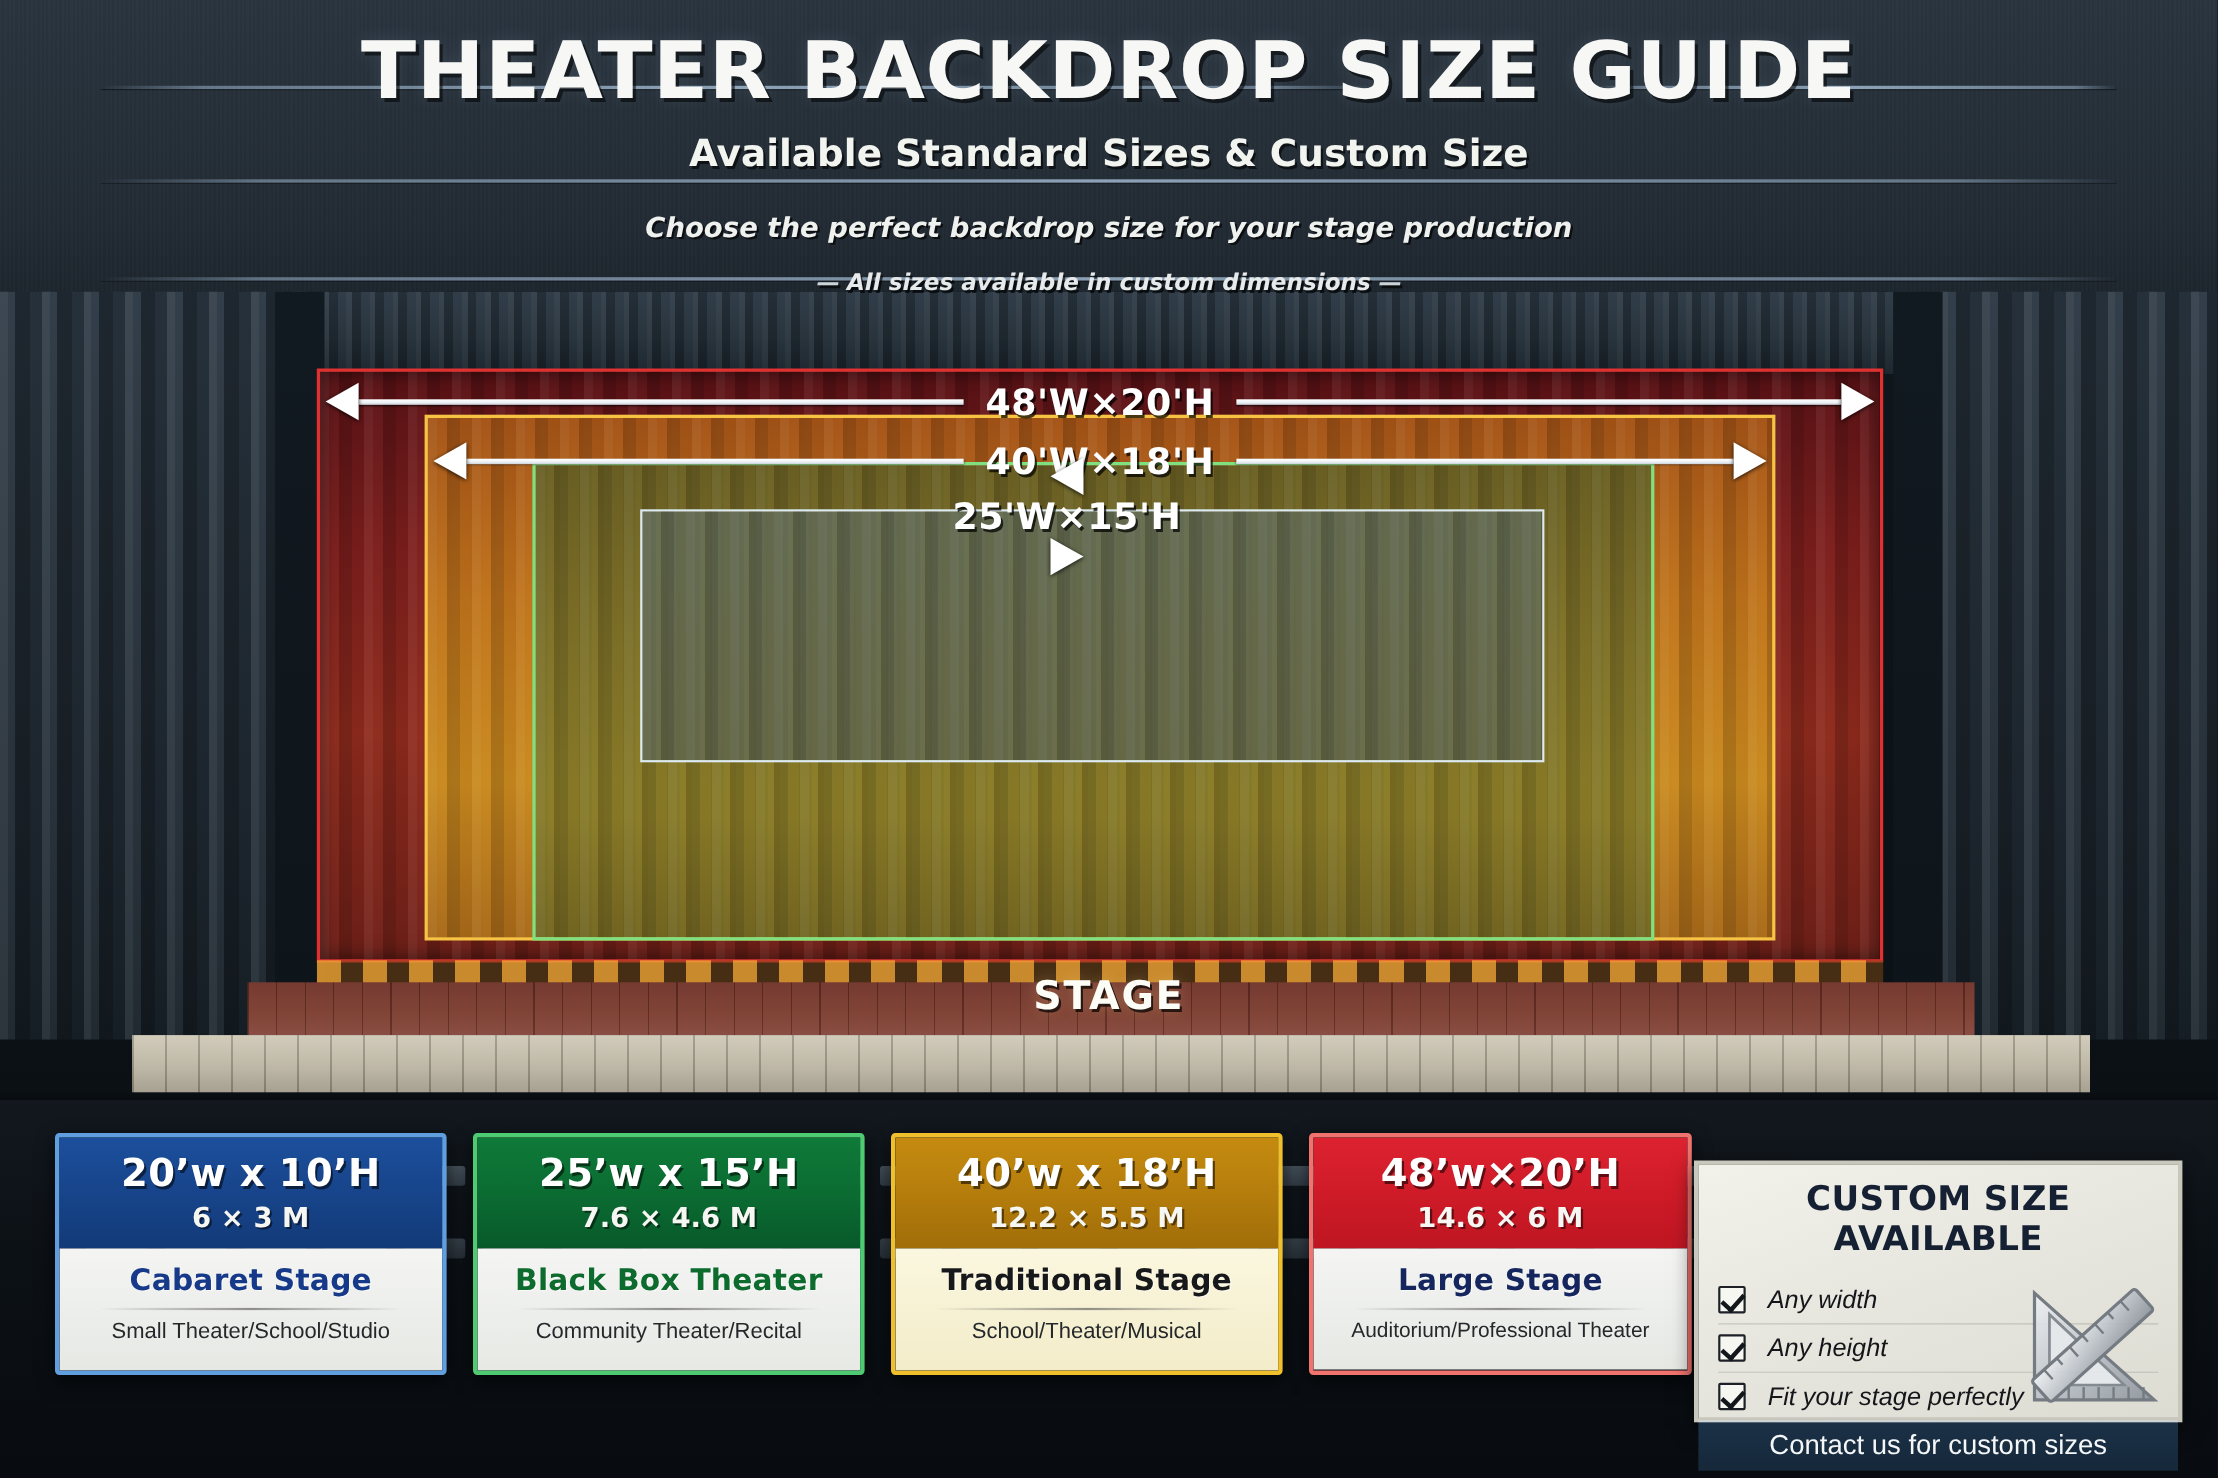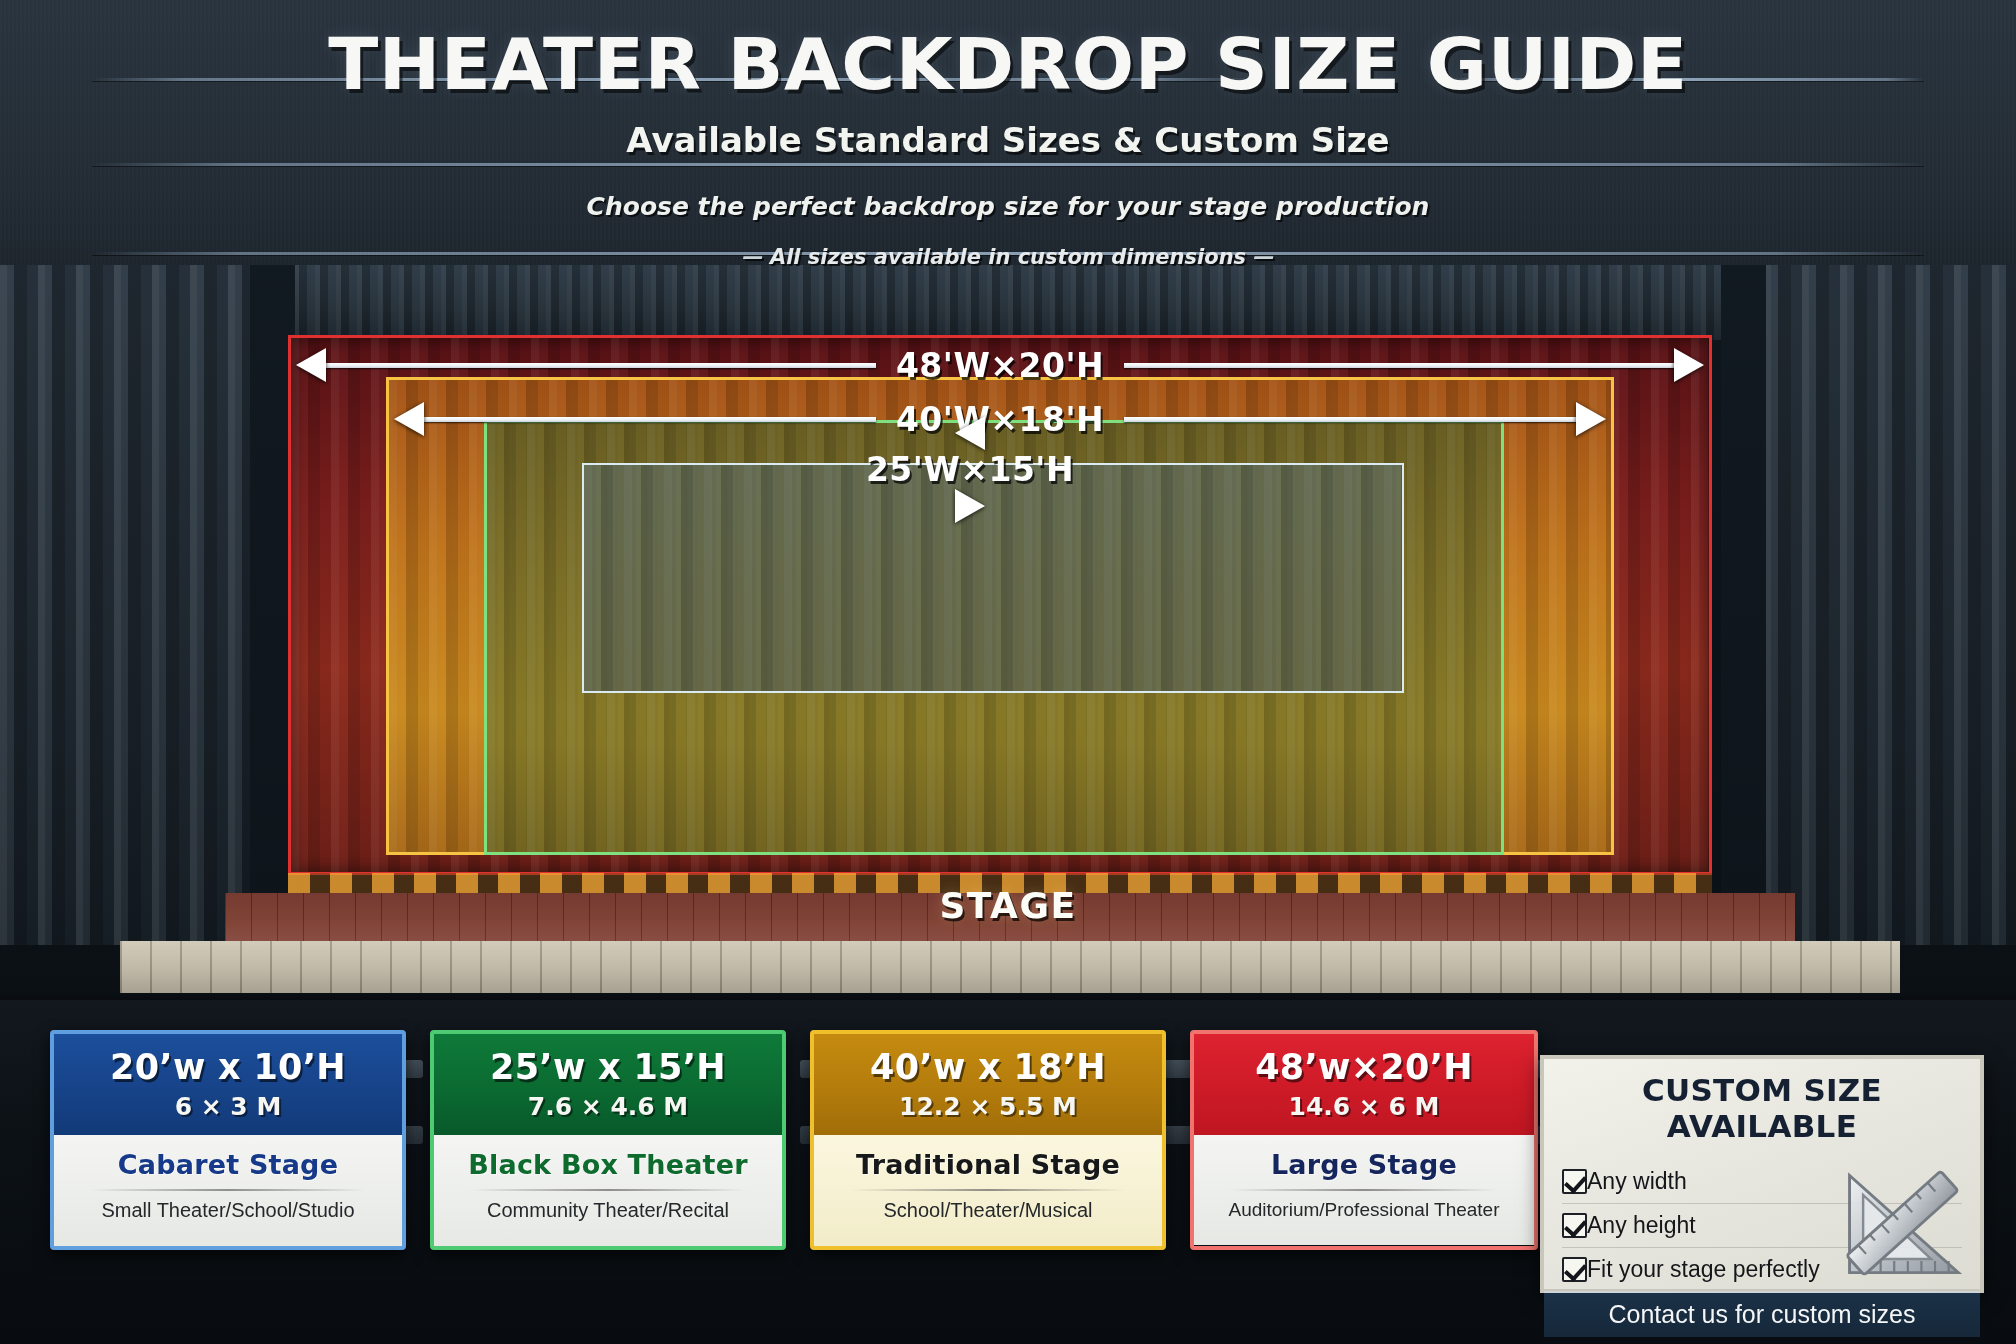--- a/index.html
+++ b/index.html
@@ -352,24 +352,24 @@
   }
   .custom .crule {
     margin:7px 18px 0; height:2px;
     background:linear-gradient(90deg,rgba(60,70,85,0),rgba(60,70,85,.65),rgba(60,70,85,0));
   }
   .custom .clist {
     position:relative; flex:1 1 auto;
     padding:8px 18px 0;
   }
   .custom .citem {
-    display:flex; align-items:center; gap:0;
+    display:flex; align-items:center; gap:20px;
     height:44px;
     font-family:"Liberation Sans", sans-serif;
-    font-size:23px; color:#14161a;
+    font-size:23px; color:#14161a;font-style:italic;
   }
   .custom .citem + .citem { border-top:1px solid rgba(120,120,120,.32); }
   .chk {
     flex:0 0 auto; width:25px; height:25px;
     border:2.5px solid #1d2127; border-radius:2px;
     position:relative; background:#f7f7f2;
   }
   .chk::after{
     content:""; position:absolute;
     left:5px; top:1px; width:9px; height:16px;

